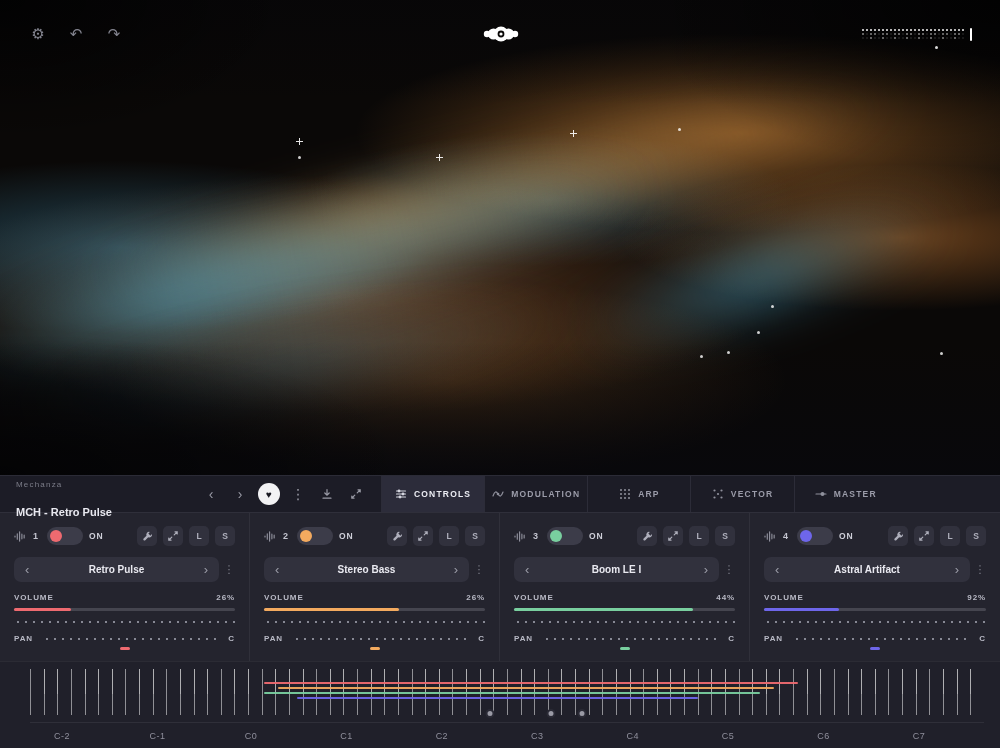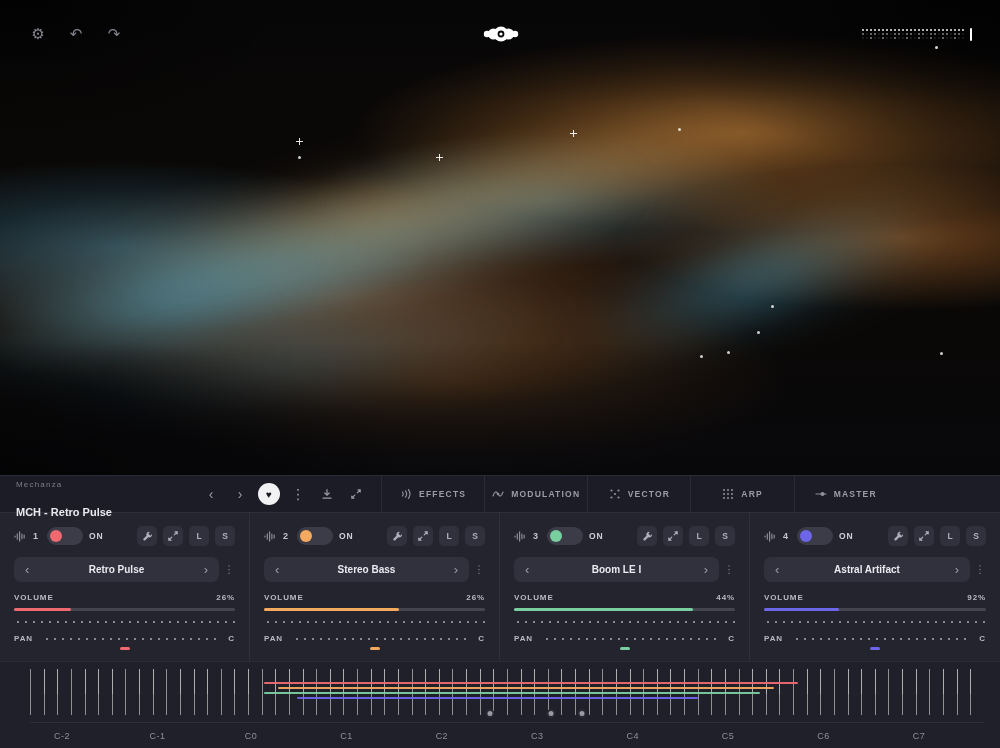--- a/index.html
+++ b/index.html
@@ -295,67 +295,70 @@
             <path d="M6 1.5v5.5M3.8 5L6 7.2 8.2 5M2 10.2h8"></path>
           </svg>
         </button>
       <button class="nbtn" id="ex-btn">
           <svg viewBox="0 0 12 12" width="12" height="12" fill="none" stroke="currentColor" stroke-width="1.2" stroke-linecap="round">
             <path d="M7.2 4.8l3-3M10.2 4V1.8H8M4.8 7.2l-3 3M1.8 8v2.2H4"></path>
           </svg>
         </button>
     </div>
     <div class="tabbar" id="tabbar">
-        <button class="tab">
+        <button class="tab active">
           <span class="ticon">
             <svg viewBox="0 0 12 12" width="12" height="12" fill="none" stroke="currentColor" stroke-width="1.2" stroke-linecap="round">
-              <path d="M2.5 4a3.5 3.5 0 0 1 0 4M5.5 2.8a5.5 5.5 0 0 1 0 6.4M8.5 1.6a8 8 0 0 1 0 8.8"></path>
-            </svg>
-          </span>
-          <span>EFFECTS</span>
+              <path d="M1.5 3h9M1.5 6h9M1.5 9h9"></path>
+              <circle cx="4" cy="3" r="1.4" fill="currentColor" stroke="none"></circle>
+              <circle cx="8" cy="6" r="1.4" fill="currentColor" stroke="none"></circle>
+              <circle cx="5" cy="9" r="1.4" fill="currentColor" stroke="none"></circle>
+            </svg>
+          </span>
+          <span>CONTROLS</span>
         </button>
         <button class="tab">
           <span class="ticon">
             <svg viewBox="0 0 12 12" width="12" height="12" fill="none" stroke="currentColor" stroke-width="1.2" stroke-linecap="round">
               <path d="M1 8c1.8-5 3.2-5 5-2s3.2 3 5-2"></path>
               <circle cx="6" cy="6" r="1.3" fill="currentColor" stroke="none"></circle>
             </svg>
           </span>
           <span>MODULATION</span>
-        </button>
-        <button class="tab">
-          <span class="ticon">
-            <svg viewBox="0 0 12 12" width="12" height="12" fill="currentColor">
-              <circle cx="2.5" cy="2.5" r="1.1"></circle>
-              <circle cx="9.5" cy="2.5" r="1.1"></circle>
-              <circle cx="6" cy="6" r="1.1"></circle>
-              <circle cx="2.5" cy="9.5" r="1.1"></circle>
-              <circle cx="9.5" cy="9.5" r="1.1"></circle>
-            </svg>
-          </span>
-          <span>VECTOR</span>
         </button>
         <button class="tab">
           <span class="ticon">
             <svg viewBox="0 0 12 12" width="12" height="12" fill="currentColor">
               <circle cx="2" cy="2" r="1"></circle>
               <circle cx="6" cy="2" r="1"></circle>
               <circle cx="10" cy="2" r="1"></circle>
               <circle cx="2" cy="6" r="1"></circle>
               <circle cx="6" cy="6" r="1"></circle>
               <circle cx="10" cy="6" r="1"></circle>
               <circle cx="2" cy="10" r="1"></circle>
               <circle cx="6" cy="10" r="1"></circle>
               <circle cx="10" cy="10" r="1"></circle>
             </svg>
           </span>
           <span>ARP</span>
         </button>
         <button class="tab">
           <span class="ticon">
+            <svg viewBox="0 0 12 12" width="12" height="12" fill="currentColor">
+              <circle cx="2.5" cy="2.5" r="1.1"></circle>
+              <circle cx="9.5" cy="2.5" r="1.1"></circle>
+              <circle cx="6" cy="6" r="1.1"></circle>
+              <circle cx="2.5" cy="9.5" r="1.1"></circle>
+              <circle cx="9.5" cy="9.5" r="1.1"></circle>
+            </svg>
+          </span>
+          <span>VECTOR</span>
+        </button>
+        <button class="tab">
+          <span class="ticon">
             <svg viewBox="0 0 12 12" width="12" height="12" fill="none" stroke="currentColor" stroke-width="1.2" stroke-linecap="round">
               <path d="M1 6h10"></path>
               <circle cx="7.5" cy="6" r="2" fill="currentColor" stroke="none"></circle>
             </svg>
           </span>
           <span>MASTER</span>
         </button>
       </div>
   </section>
 

